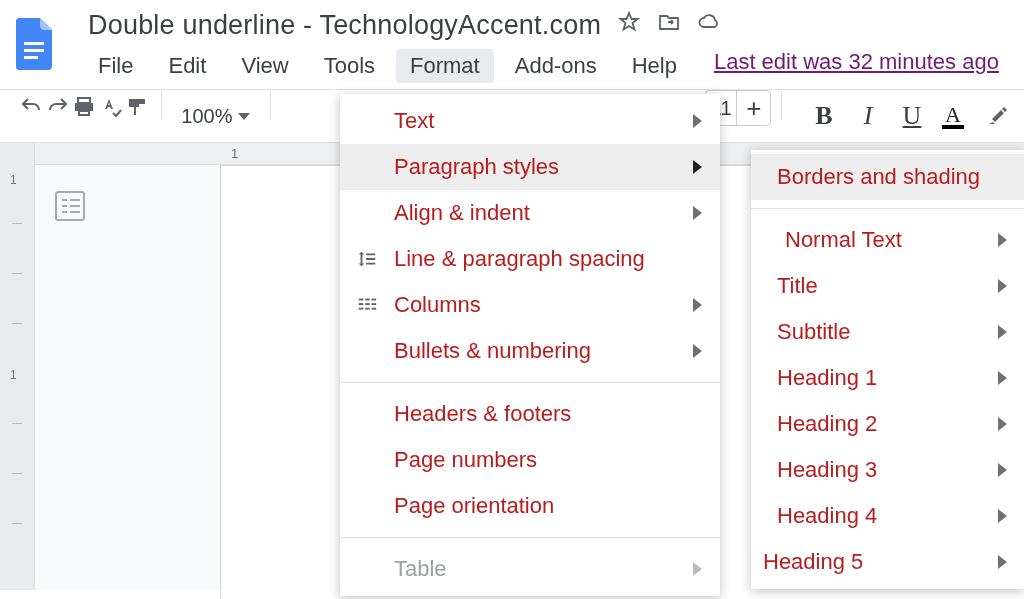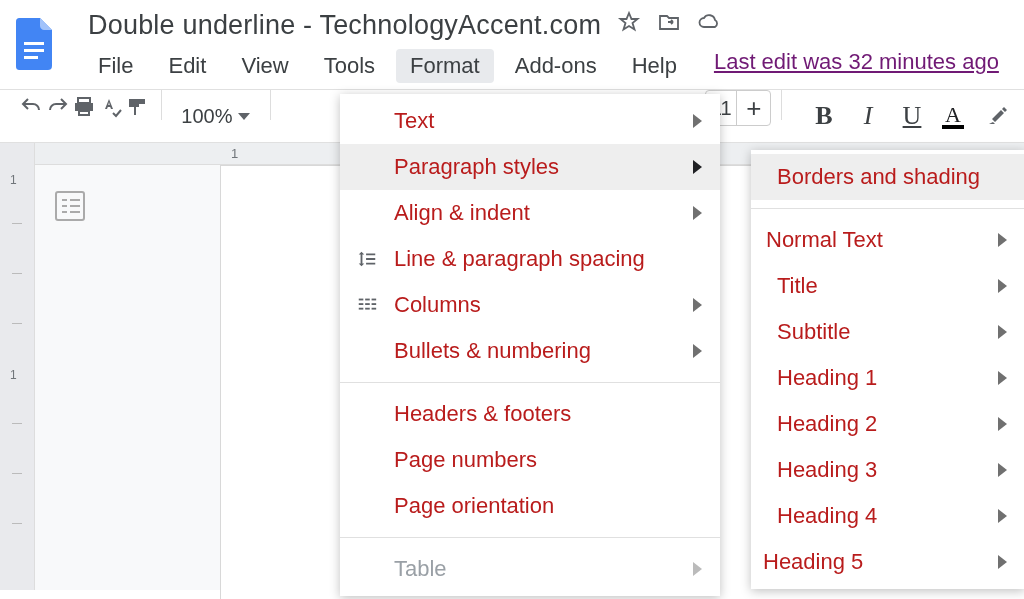--- a/index.html
+++ b/index.html
@@ -250,21 +250,21 @@
     <span>Table</span>
     <span class="arrow"><span class="arrow-glyph" style="border-left-color:#bbb"></span></span>
   </div>
 </div>
 
 <div class="menu-pop sub-menu">
   <div class="mi hover" style="padding-left:26px">
     <span>Borders and shading</span>
   </div>
   <div class="mdiv"></div>
-  <div class="mi" style="padding-left:15px">
+  <div class="mi" style="padding-left:34px">
     <span>Normal Text</span>
     <span class="arrow"><span class="arrow-glyph"></span></span>
   </div>
   <div class="mi" style="padding-left:26px">
     <span>Title</span>
     <span class="arrow"><span class="arrow-glyph"></span></span>
   </div>
   <div class="mi" style="padding-left:26px">
     <span>Subtitle</span>
     <span class="arrow"><span class="arrow-glyph"></span></span>

